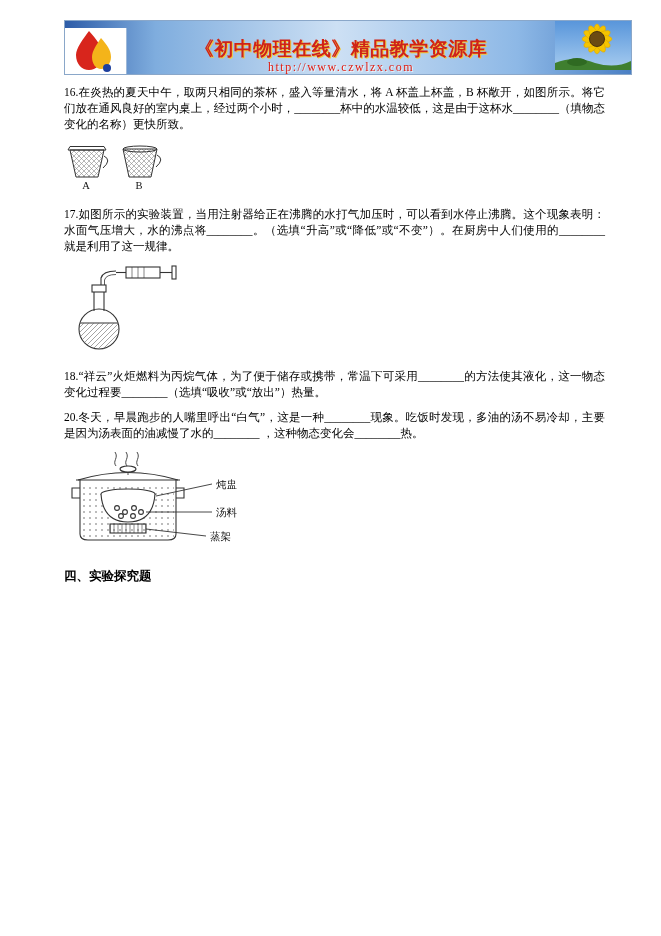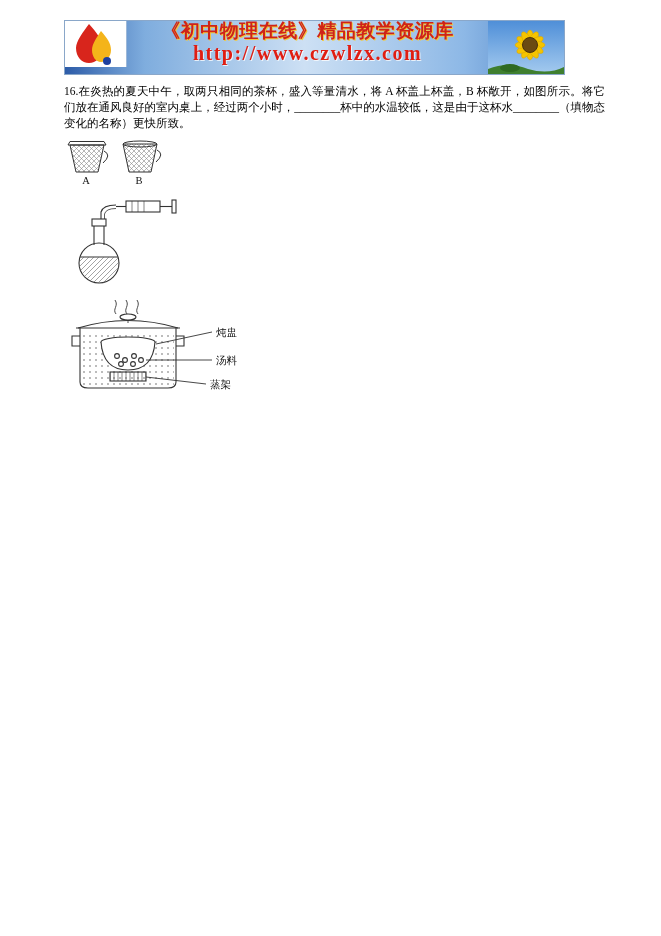--- a/index.html
+++ b/index.html
@@ -1,31 +1,31 @@
 <!DOCTYPE html>
 <html><head>
 <meta charset="utf-8">
 <style>
   *{box-sizing:border-box;margin:0;padding:0;}
   html,body{background:#fff;}
   body{width:661px;height:936px;overflow:hidden;font-family:"Liberation Serif",serif;color:#000;position:relative;}
   .page{position:absolute;top:0;left:0;width:661px;height:936px;background:#fff;padding:20px 56px 0 64px;}
 
   
-  .banner{width:501px;height:55px;display:flex;align-items:flex-start;overflow:hidden;margin-bottom:8px;
+  .banner{width:568px;height:55px;display:flex;align-items:flex-end;overflow:hidden;margin-bottom:0;
           background:linear-gradient(90deg,#2d5ca8 0%,#7fadde 16%,#cde0f4 48%,#8db8e6 80%,#4a7fc4 100%);
           border:1px solid #8aa7c9;}
   .logo-box{width:62px;flex:0 0 auto;background:#fff;display:flex;align-items:center;justify-content:center;border-right:1px solid #9db8d8;}
   .banner-text{flex:1;display:flex;flex-direction:column;align-items:center;justify-content:center;line-height:1.05;}
   .site-title{font-size:19px;font-weight:bold;color:#cf2318;text-shadow:1px 1px 0 #f3c93d;white-space:nowrap;letter-spacing:.5px;}
-  .site-url{font-size:20px;font-weight:bold;color:#e01d12;letter-spacing:1.5px;margin-top:2px;text-shadow:1px 1px 0 rgba(255,255,255,.75);}
+  .site-url{font-size:12px;font-weight:normal;color:#e01d12;letter-spacing:1.5px;margin-top:2px;text-shadow:1px 1px 0 rgba(255,255,255,.75);}
   .sunflower-box{width:76px;flex:0 0 auto;}
 
   
-  .q{font-size:11.5px;line-height:16px;text-align:justify;margin:0 0;}
+  .q{font-size:11.5px;line-height:16px;text-align:justify;margin:9px 0;}
   .fig{margin:5px 0;}
   .fig svg text{font-size:10.5px;font-family:"Liberation Serif",serif;fill:#111;}
   .heading{font-size:12.5px;font-weight:bold;margin-top:10px;}
 </style>
 </head>
 <body>
 
 <div class="page">
 
   <div class="banner">
@@ -84,20 +84,21 @@
         <path d="M40,15 q8,4 -1,12"></path>
         <path d="M59,8 L65,36 L87,36 L93,8 Z" fill="url(#crossh)"></path>
         <ellipse cx="76" cy="8" rx="17" ry="3"></ellipse>
         <path d="M93,14 q8,4 -1,12"></path>
       </g>
       <text x="22" y="48" text-anchor="middle">A</text>
       <text x="75" y="48" text-anchor="middle">B</text>
     </svg>
   </div>
 
+  <p class="q">17.如图所示的实验装置，当用注射器给正在沸腾的水打气加压时，可以看到水停止沸腾。这个现象表明：水面气压增大，水的沸点将________。（选填“升高”或“降低”或“不变”）。在厨房中人们使用的________　就是利用了这一规律。</p>
 
   <div class="fig">
     <svg width="134" height="92" viewBox="0 0 134 92">
       <defs>
         <pattern id="wHatch" width="5" height="5" patternUnits="userSpaceOnUse">
           <path d="M0,5L5,0" stroke="#666" stroke-width="0.6"></path>
         </pattern>
         <clipPath id="bulbClip">
             <circle cx="35" cy="66" r="20"></circle>
           </clipPath>
@@ -115,20 +116,22 @@
         <rect x="28" y="22" width="14" height="7"></rect>
         <line x1="30" y1="29" x2="30" y2="48"></line>
         <line x1="40" y1="29" x2="40" y2="48"></line>
         <circle cx="35" cy="66" r="20"></circle>
         <line x1="16" y1="60" x2="54" y2="60" clip-path="url(#bulbClip)"></line>
       </g>
       <rect x="14" y="60" width="42" height="27" fill="url(#wHatch)" clip-path="url(#bulbClip)"></rect>
     </svg>
   </div>
 
+  <p class="q">18.“祥云”火炬燃料为丙烷气体，为了便于储存或携带，常温下可采用________的方法使其液化，这一物态变化过程要________（选填“吸收”或“放出”）热量。</p>
+  <p class="q">20.冬天，早晨跑步的人嘴里呼出“白气”，这是一种________现象。吃饭时发现，多油的汤不易冷却，主要是因为汤表面的油减慢了水的________ ，这种物态变化会________热。</p>
 
   <div class="fig">
     <svg width="200" height="104" viewBox="0 0 200 104">
       <defs>
         <pattern id="pDots" width="6" height="6" patternUnits="userSpaceOnUse">
           <circle cx="2" cy="2" r="0.8" fill="#666"></circle>
         </pattern>
         <pattern id="vHatch" width="4" height="9" patternUnits="userSpaceOnUse">
           <path d="M2,0 L2,9" stroke="#555" stroke-width="0.7"></path>
         </pattern>
@@ -157,14 +160,15 @@
         <line x1="92" y1="46" x2="148" y2="34" stroke-width="0.9"></line>
         <line x1="82" y1="62" x2="148" y2="62" stroke-width="0.9"></line>
         <line x1="82" y1="79" x2="142" y2="86" stroke-width="0.9"></line>
       </g>
       <text x="152" y="38">炖盅</text>
       <text x="152" y="66">汤料</text>
       <text x="146" y="90">蒸架</text>
     </svg>
   </div>
 
+  <div class="heading">四、实验探究题</div>
 
 </div>
 
 </body></html>

